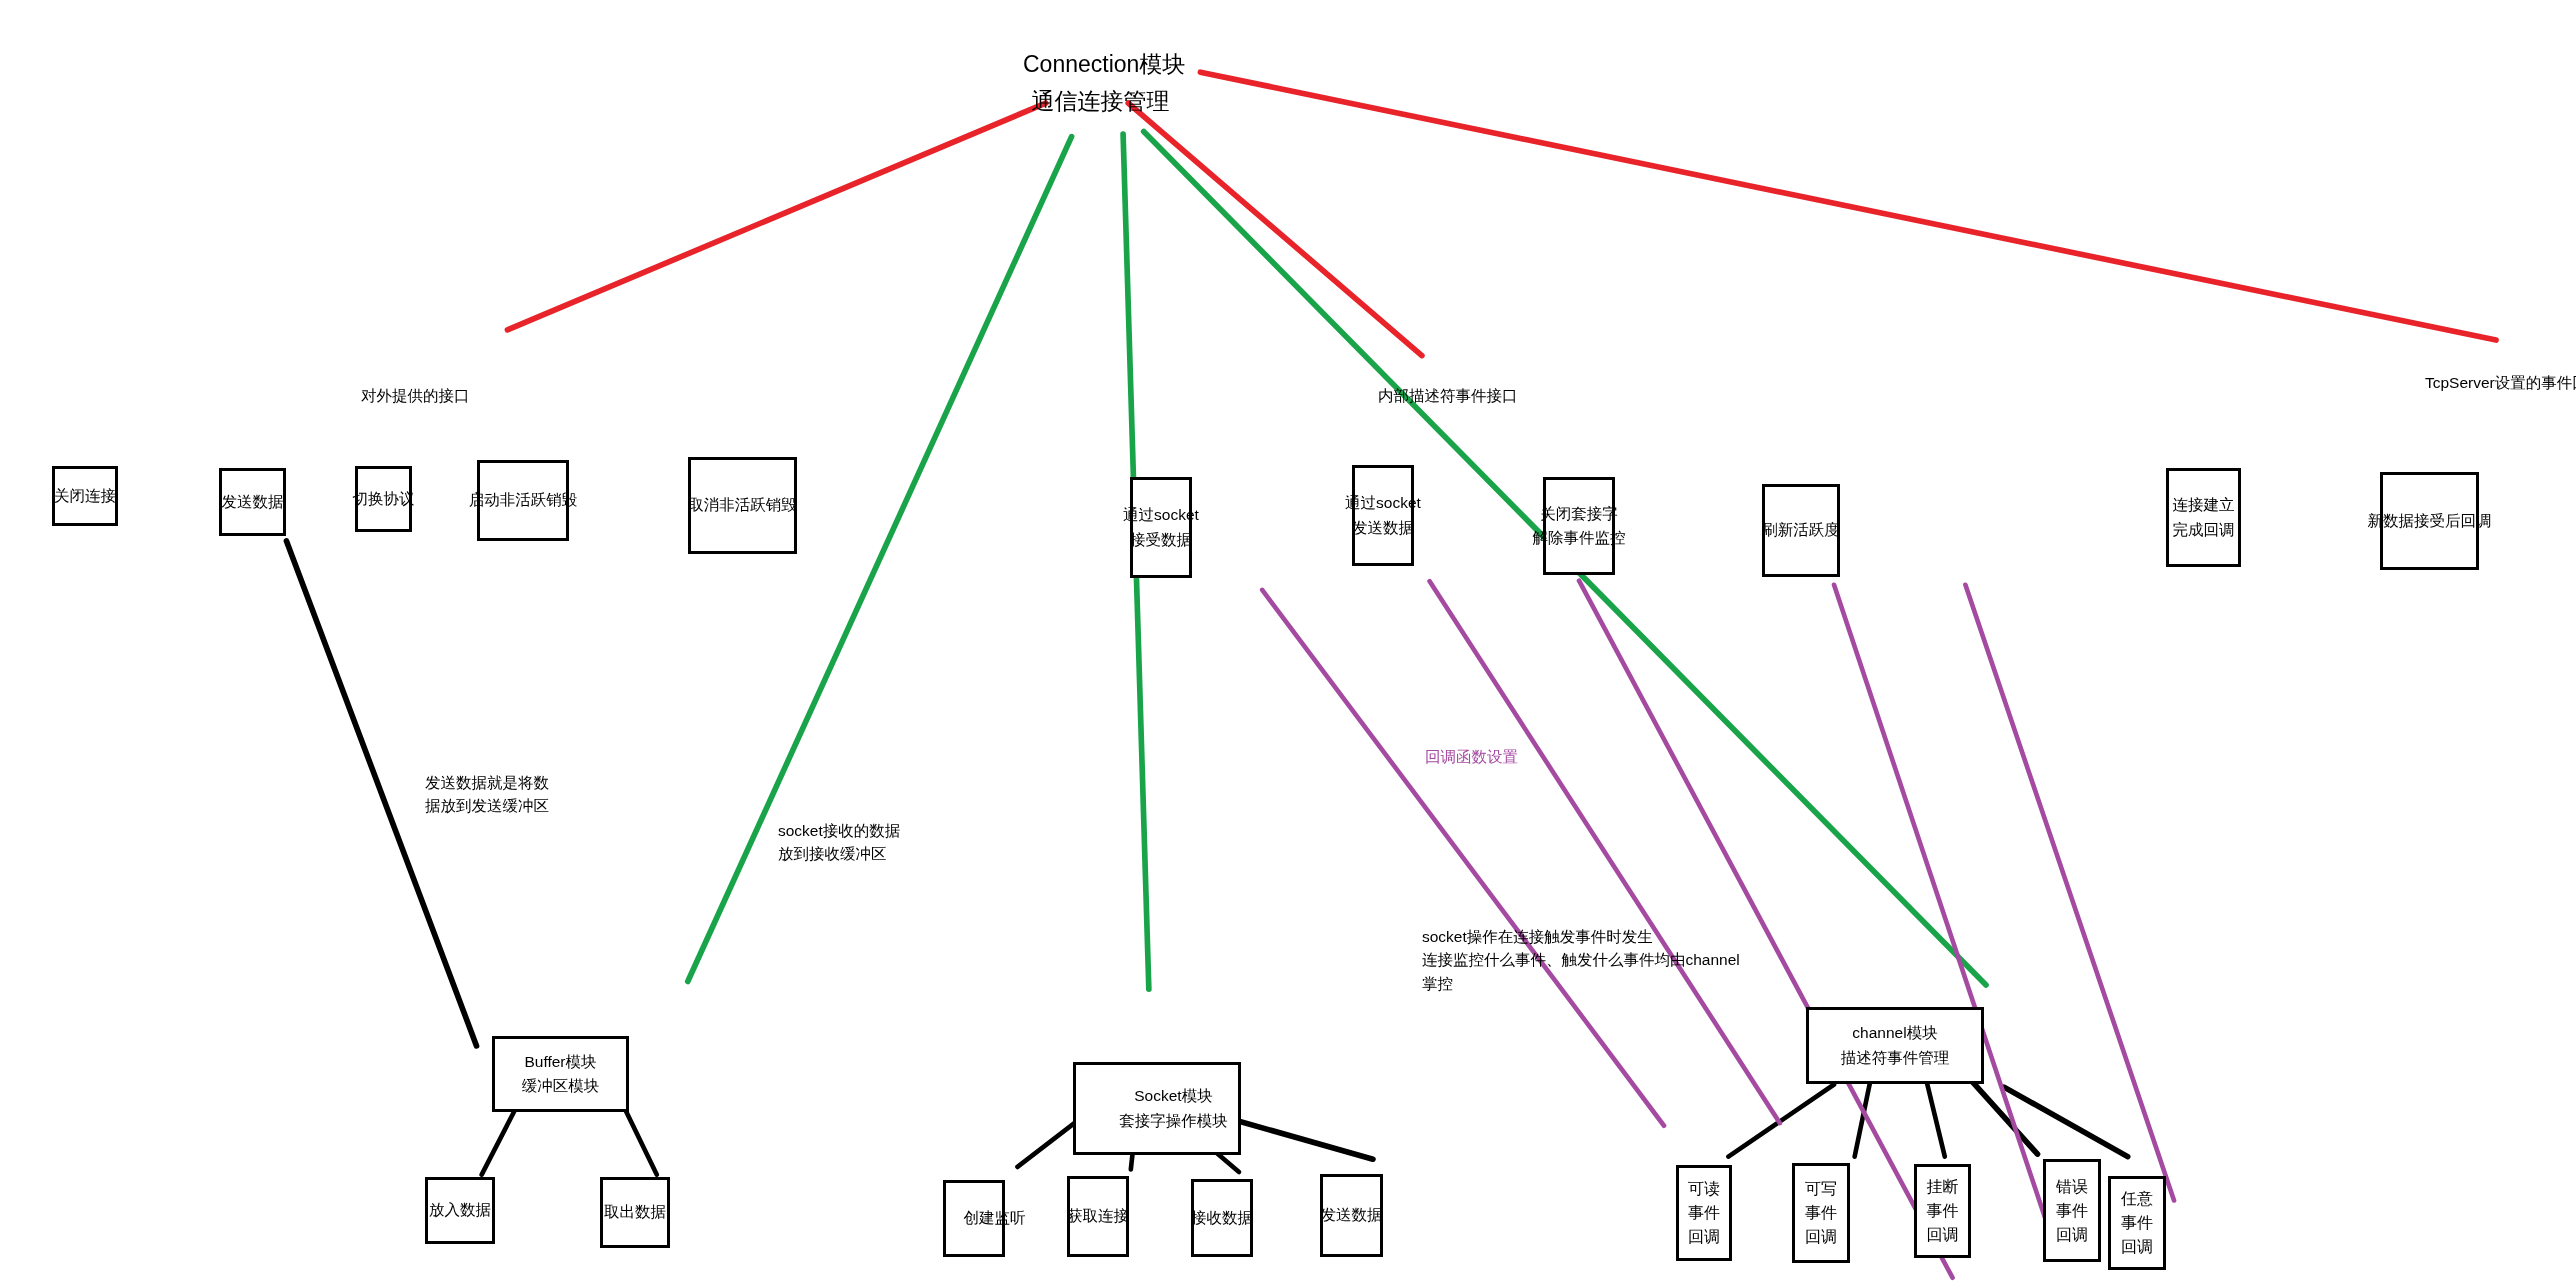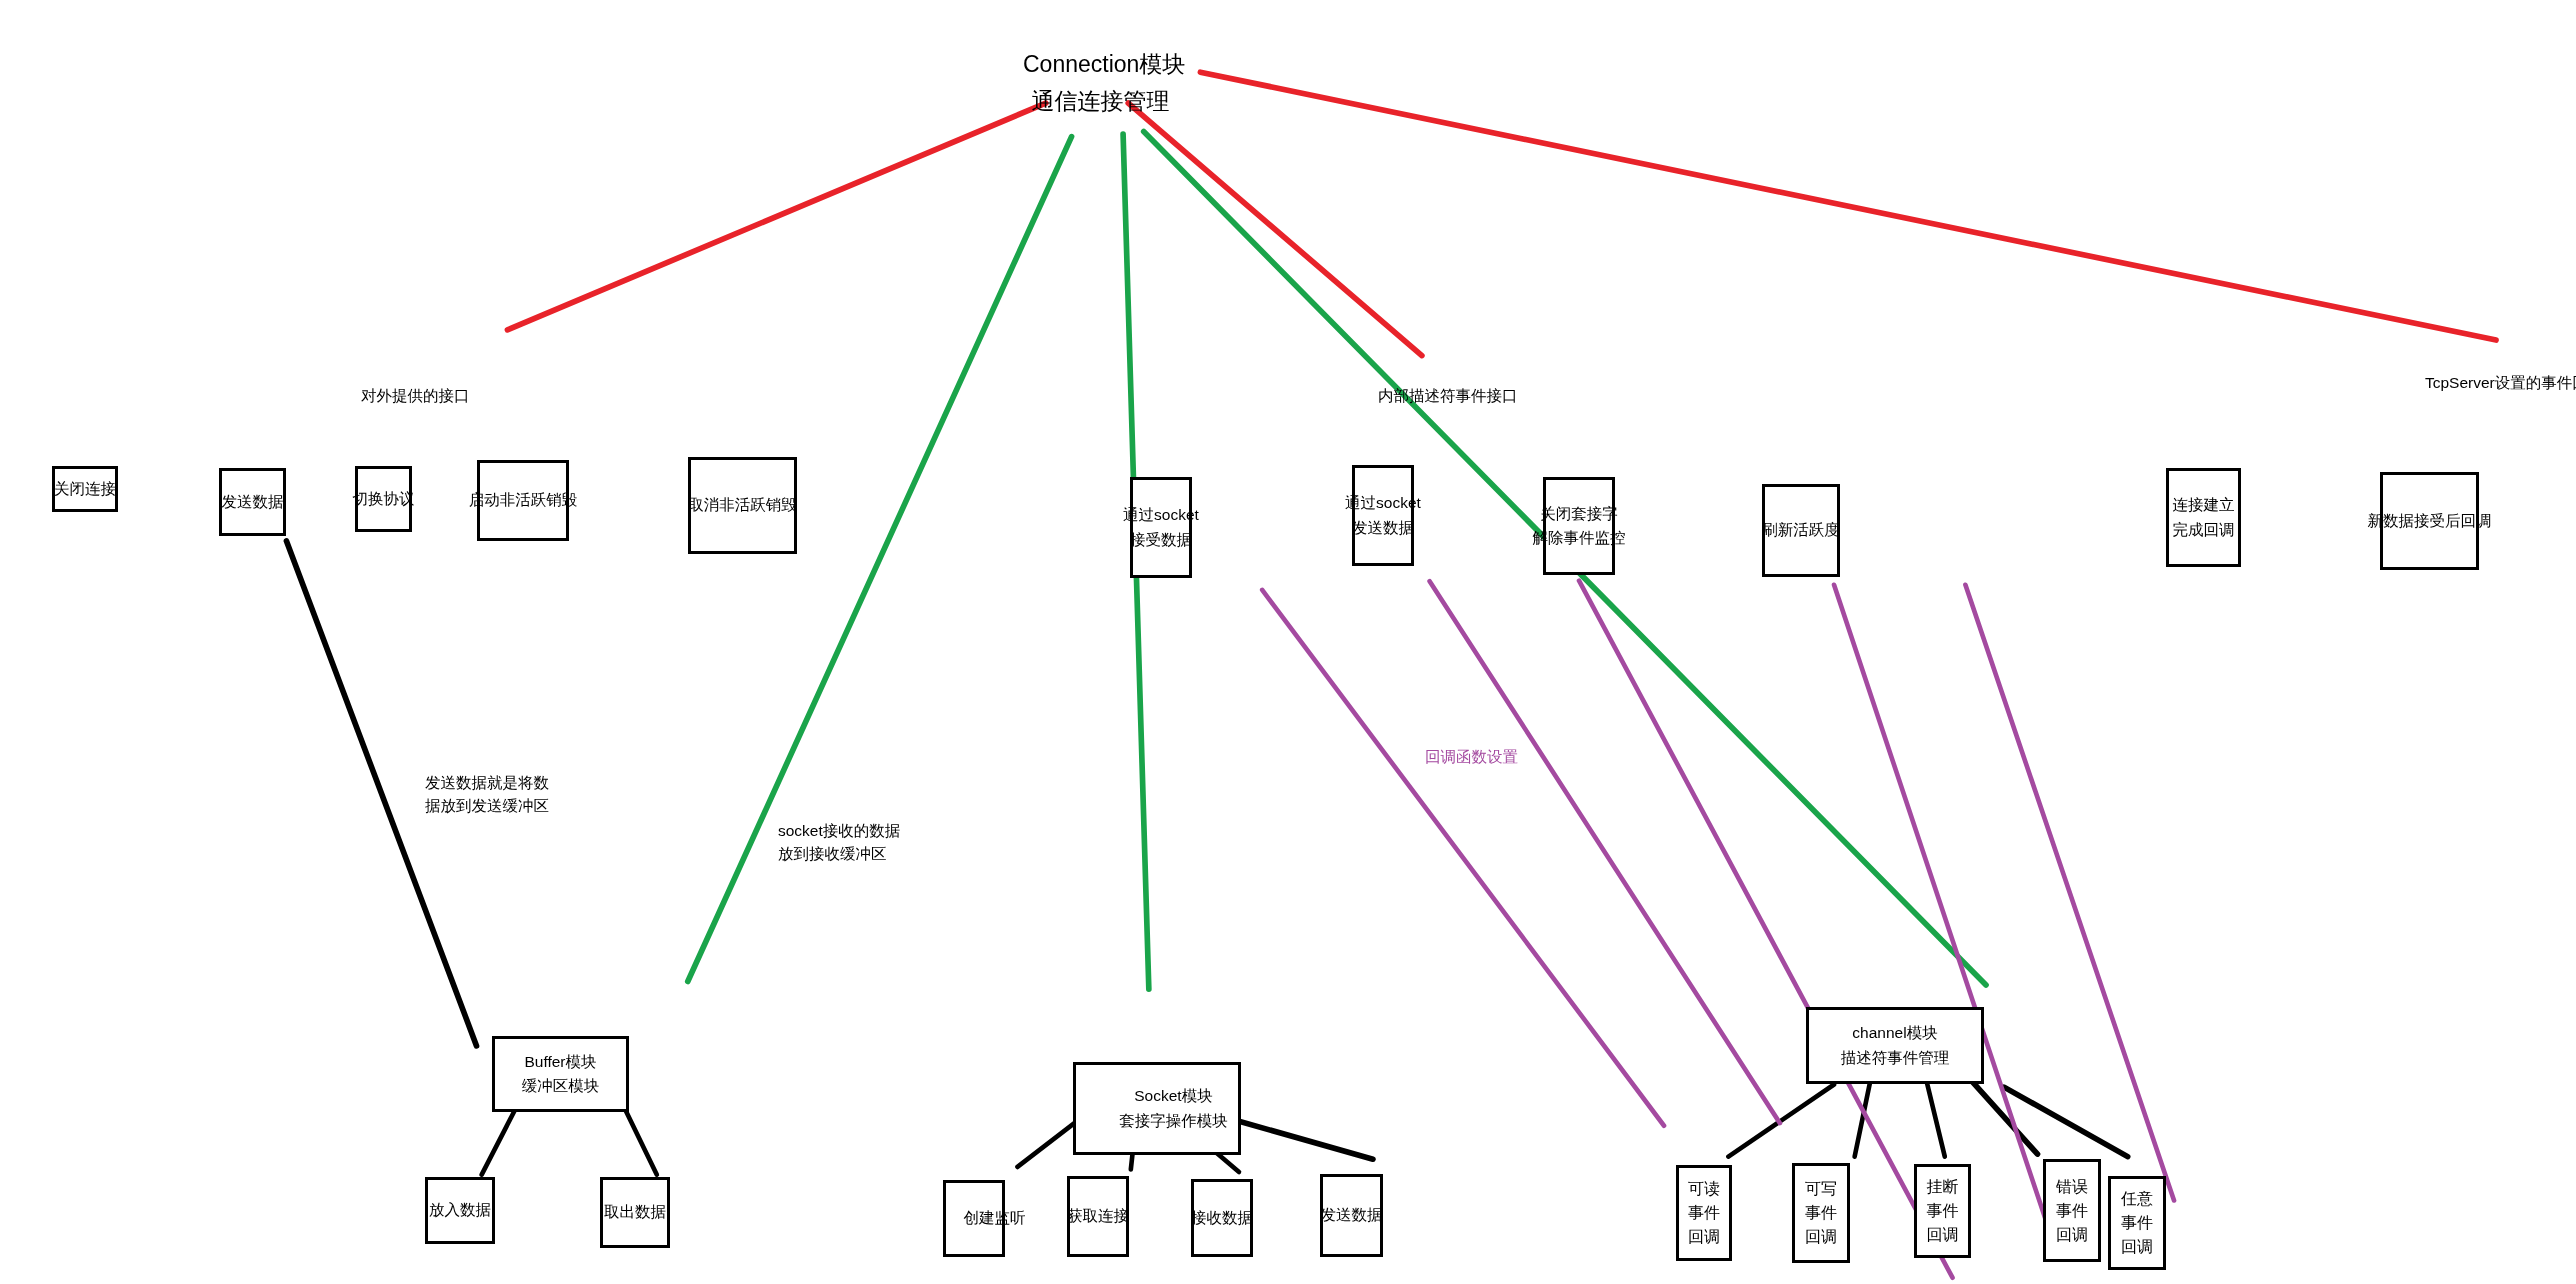--- a/index.html
+++ b/index.html
@@ -112,22 +112,27 @@
   </div>
 
   <div class="label" style="left:425px;top:771px;">
     <span class="ln">发送数据就是将数</span>
     <span class="ln">据放到发送缓冲区</span>
   </div>
   <div class="label" style="left:778px;top:819px;">
     <span class="ln">socket接收的数据</span>
     <span class="ln">放到接收缓冲区</span>
   </div>
-
-  <div class="node" style="left:52px;top:466px;width:66px;height:46px;">
+  <div class="label" style="left:1422px;top:925px;">
+    <span class="ln">socket操作在连接触发事件时发生</span>
+    <span class="ln">连接监控什么事件、触发什么事件均由channel</span>
+    <span class="ln">掌控</span>
+  </div>
+
+  <div class="node" style="left:52px;top:466px;width:66px;height:60px;">
     <span class="ln">关闭连接</span>
   </div>
   <div class="node" style="left:219px;top:468px;width:67px;height:68px;">
     <span class="ln">发送数据</span>
   </div>
   <div class="node" style="left:355px;top:466px;width:57px;height:66px;">
     <span class="ln">切换协议</span>
   </div>
   <div class="node" style="left:477px;top:460px;width:92px;height:81px;">
     <span class="ln">启动非活跃销毁</span>

